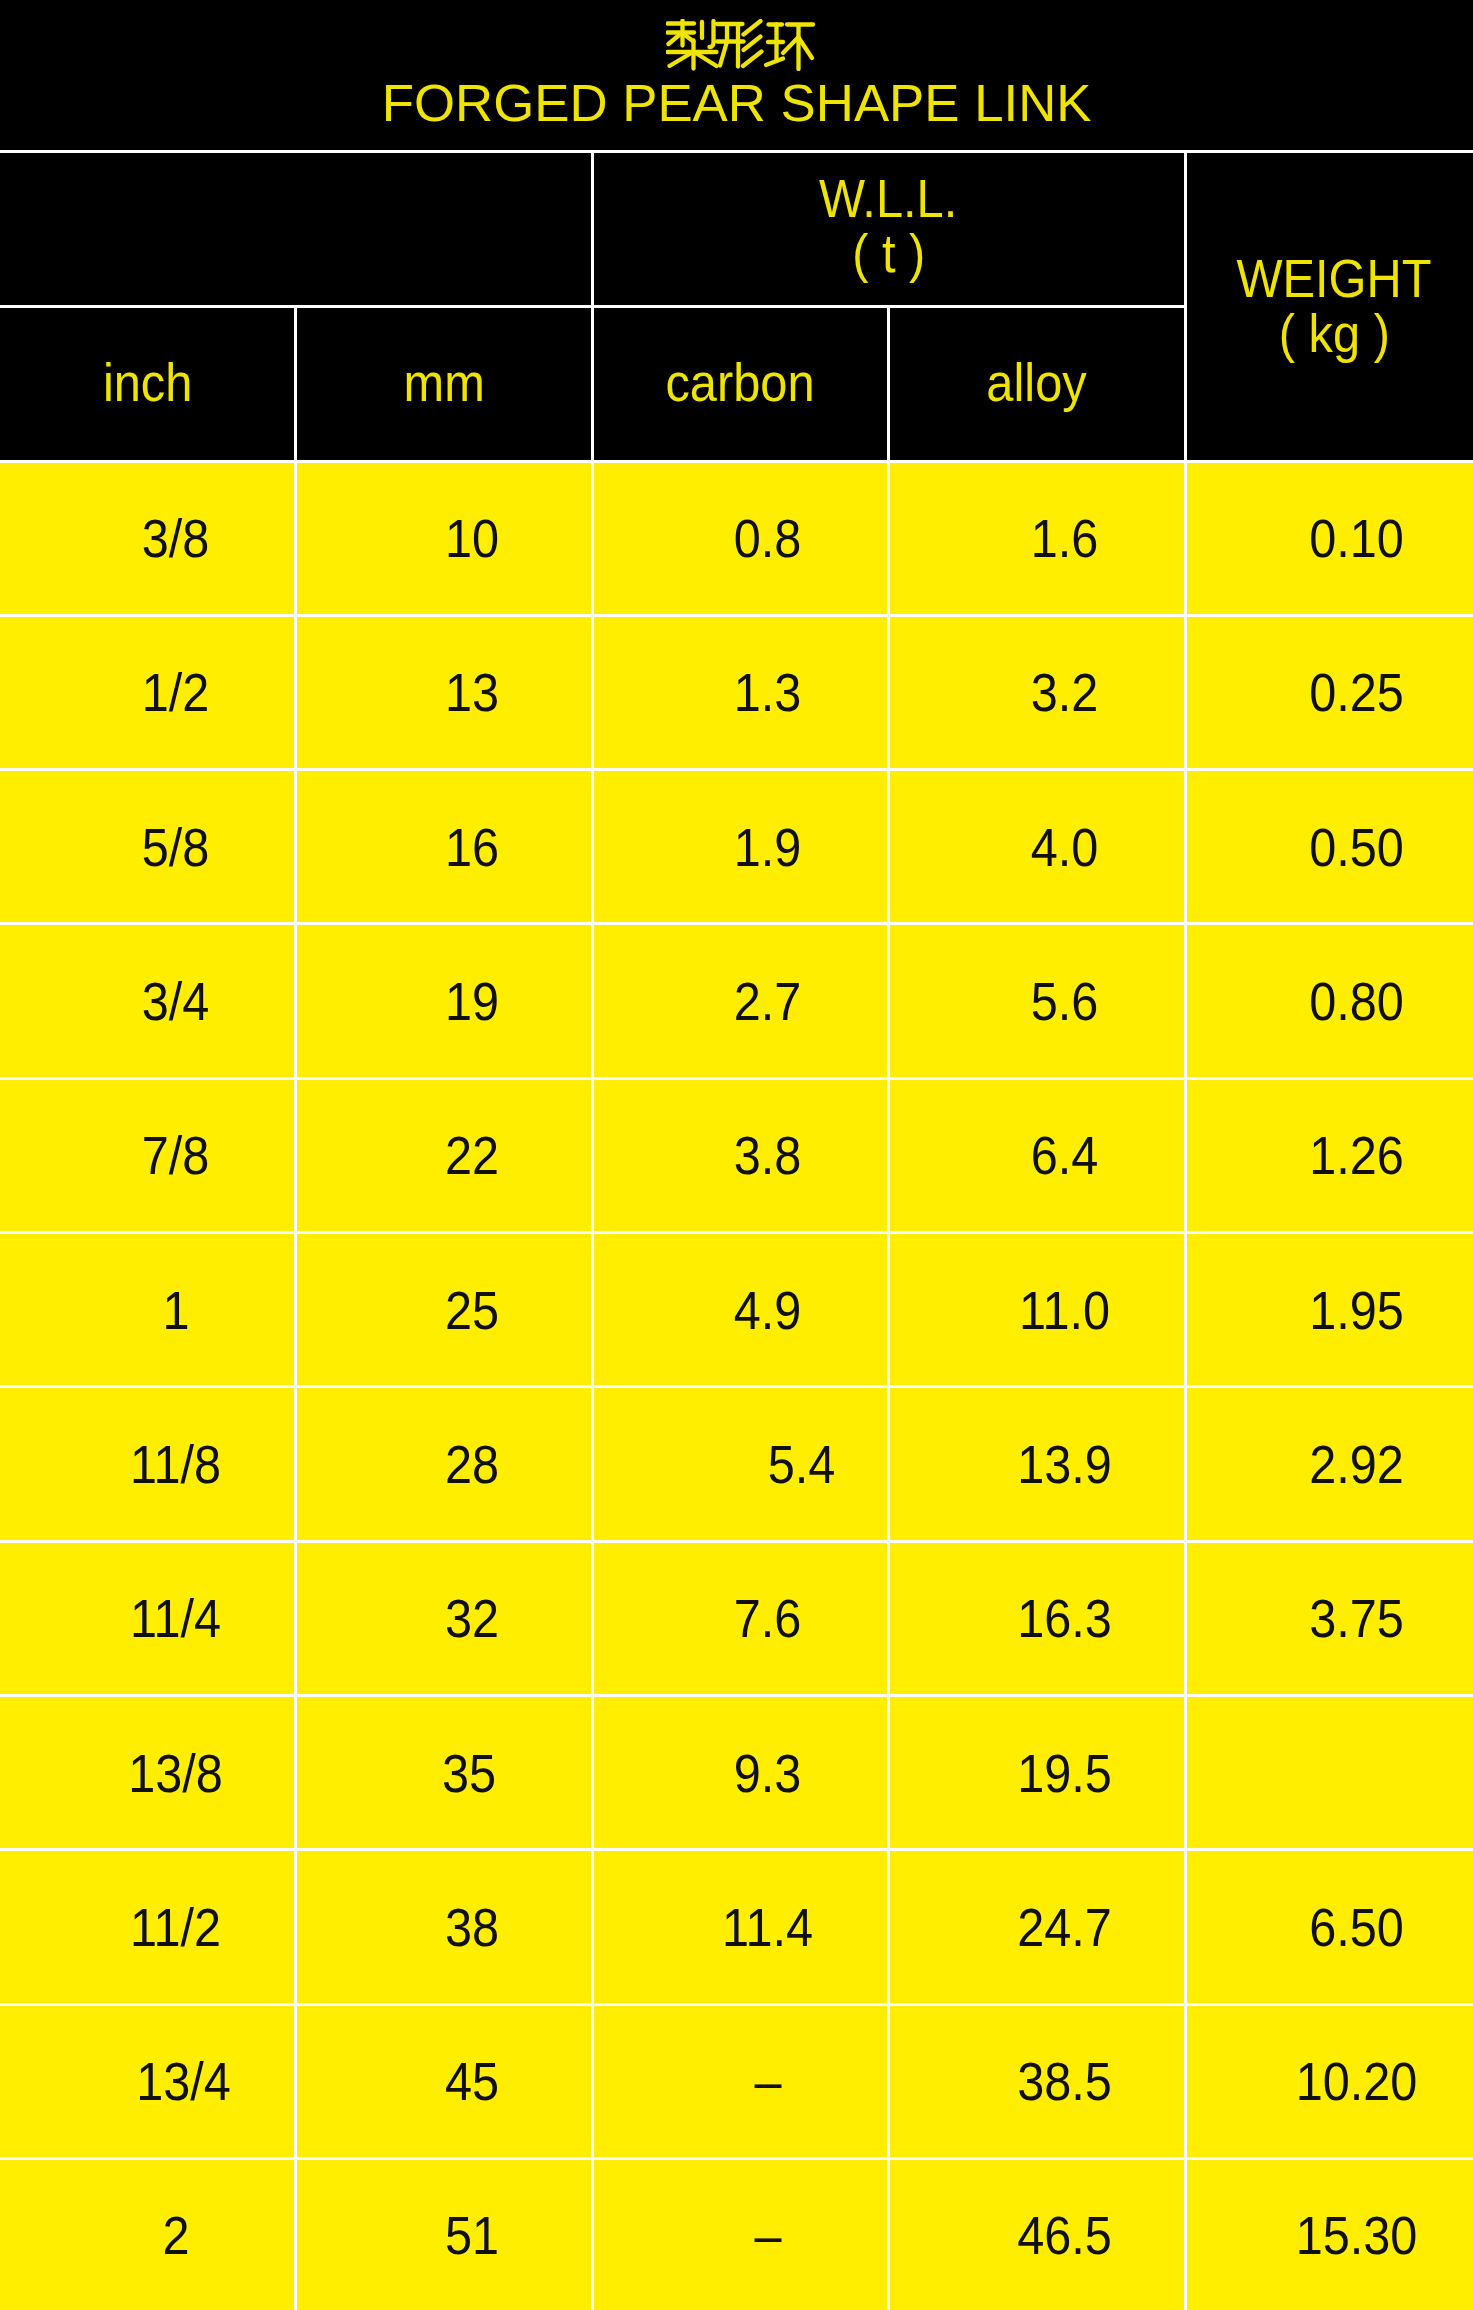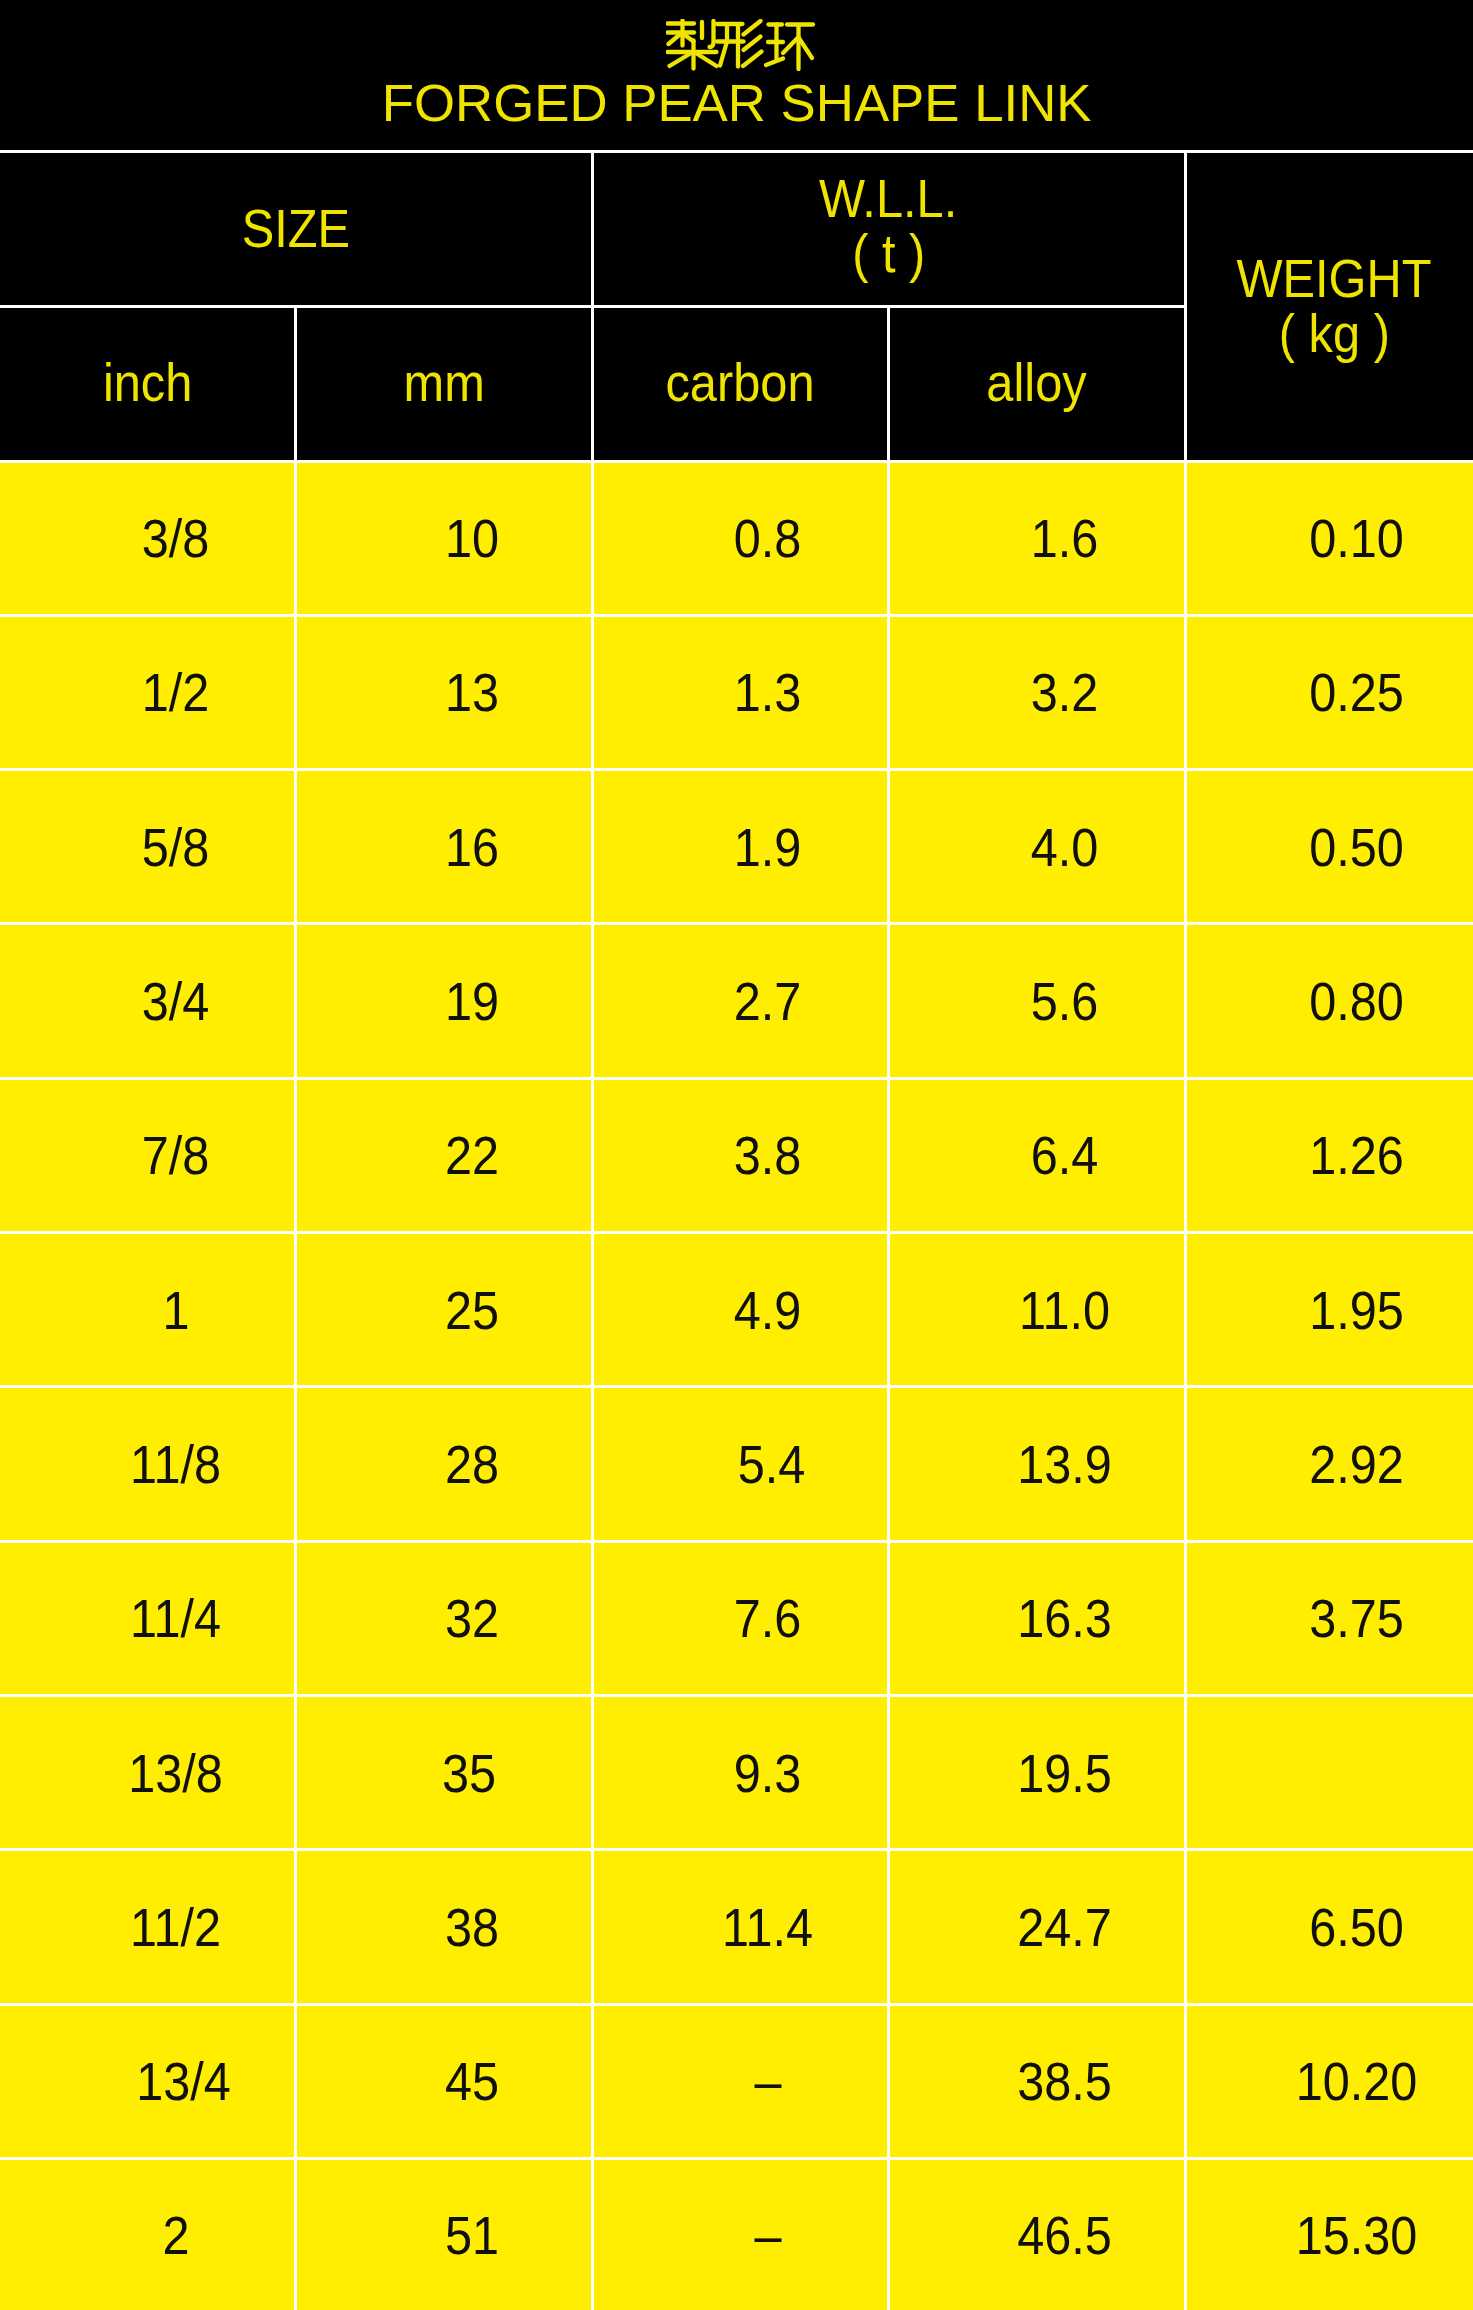--- a/index.html
+++ b/index.html
@@ -85,23 +85,20 @@
   <div class="hline" style="left:0px;top:1693.9px;width:1473px;"></div>
   <div class="hline" style="left:0px;top:1848.2px;width:1473px;"></div>
   <div class="hline" style="left:0px;top:2002.5px;width:1473px;"></div>
   <div class="hline" style="left:0px;top:2156.8px;width:1473px;"></div>
   <div class="vline" style="left:590.5px;top:149.7px;height:158.3px;"></div>
   <div class="vline" style="left:1183.5px;top:149.7px;height:158.3px;"></div>
   <div class="vline" style="left:294.0px;top:305.0px;height:2005.0px;"></div>
   <div class="vline" style="left:590.5px;top:305.0px;height:2005.0px;"></div>
   <div class="vline" style="left:886.5px;top:305.0px;height:2005.0px;"></div>
   <div class="vline" style="left:1183.5px;top:305.0px;height:2005.0px;"></div>
-  <div class="cell hcell" style="left:0.0px;top:150.7px;width:592.0px;height:155.3px;">
-      <span class="sx">SIZE</span>
-    </div>
   <div class="cell hcell" style="left:592.0px;top:149.2px;width:593.0px;height:155.3px;">
       <span class="sx">W.L.L.</span>
       <span class="sx unit">( t )</span>
     </div>
   <div class="cell hcell" style="left:1190.0px;top:151.7px;width:288.0px;height:309.8px;">
       <span class="sx">WEIGHT</span>
       <span class="sx unit">( kg )</span>
     </div>
   <div class="cell hcell" style="left:0.0px;top:305.0px;width:295.5px;height:154.5px;">
       <span class="sx">inch</span>
@@ -204,21 +201,21 @@
     </div>
   <div class="cell dcell" style="left:1185.0px;top:1232.5px;width:288.0px;height:154.3px;">
       <span class="sx">1.95</span>
     </div>
   <div class="cell dcell" style="left:0.0px;top:1386.8px;width:295.5px;height:154.3px;">
       <span class="sx">11/8</span>
     </div>
   <div class="cell dcell" style="left:295.5px;top:1386.8px;width:296.5px;height:154.3px;">
       <span class="sx">28</span>
     </div>
-  <div class="cell dcell" style="left:596px;top:1386.8px;width:296.0px;height:154.3px;justify-content:center;">
+  <div class="cell dcell" style="left:626px;top:1386.8px;width:296.0px;height:154.3px;justify-content:center;">
       <span class="sx">5.4</span>
     </div>
   <div class="cell dcell" style="left:888.0px;top:1386.8px;width:297.0px;height:154.3px;">
       <span class="sx">13.9</span>
     </div>
   <div class="cell dcell" style="left:1185.0px;top:1386.8px;width:288.0px;height:154.3px;">
       <span class="sx">2.92</span>
     </div>
   <div class="cell dcell" style="left:0.0px;top:1541.1px;width:295.5px;height:154.3px;">
       <span class="sx">11/4</span>

